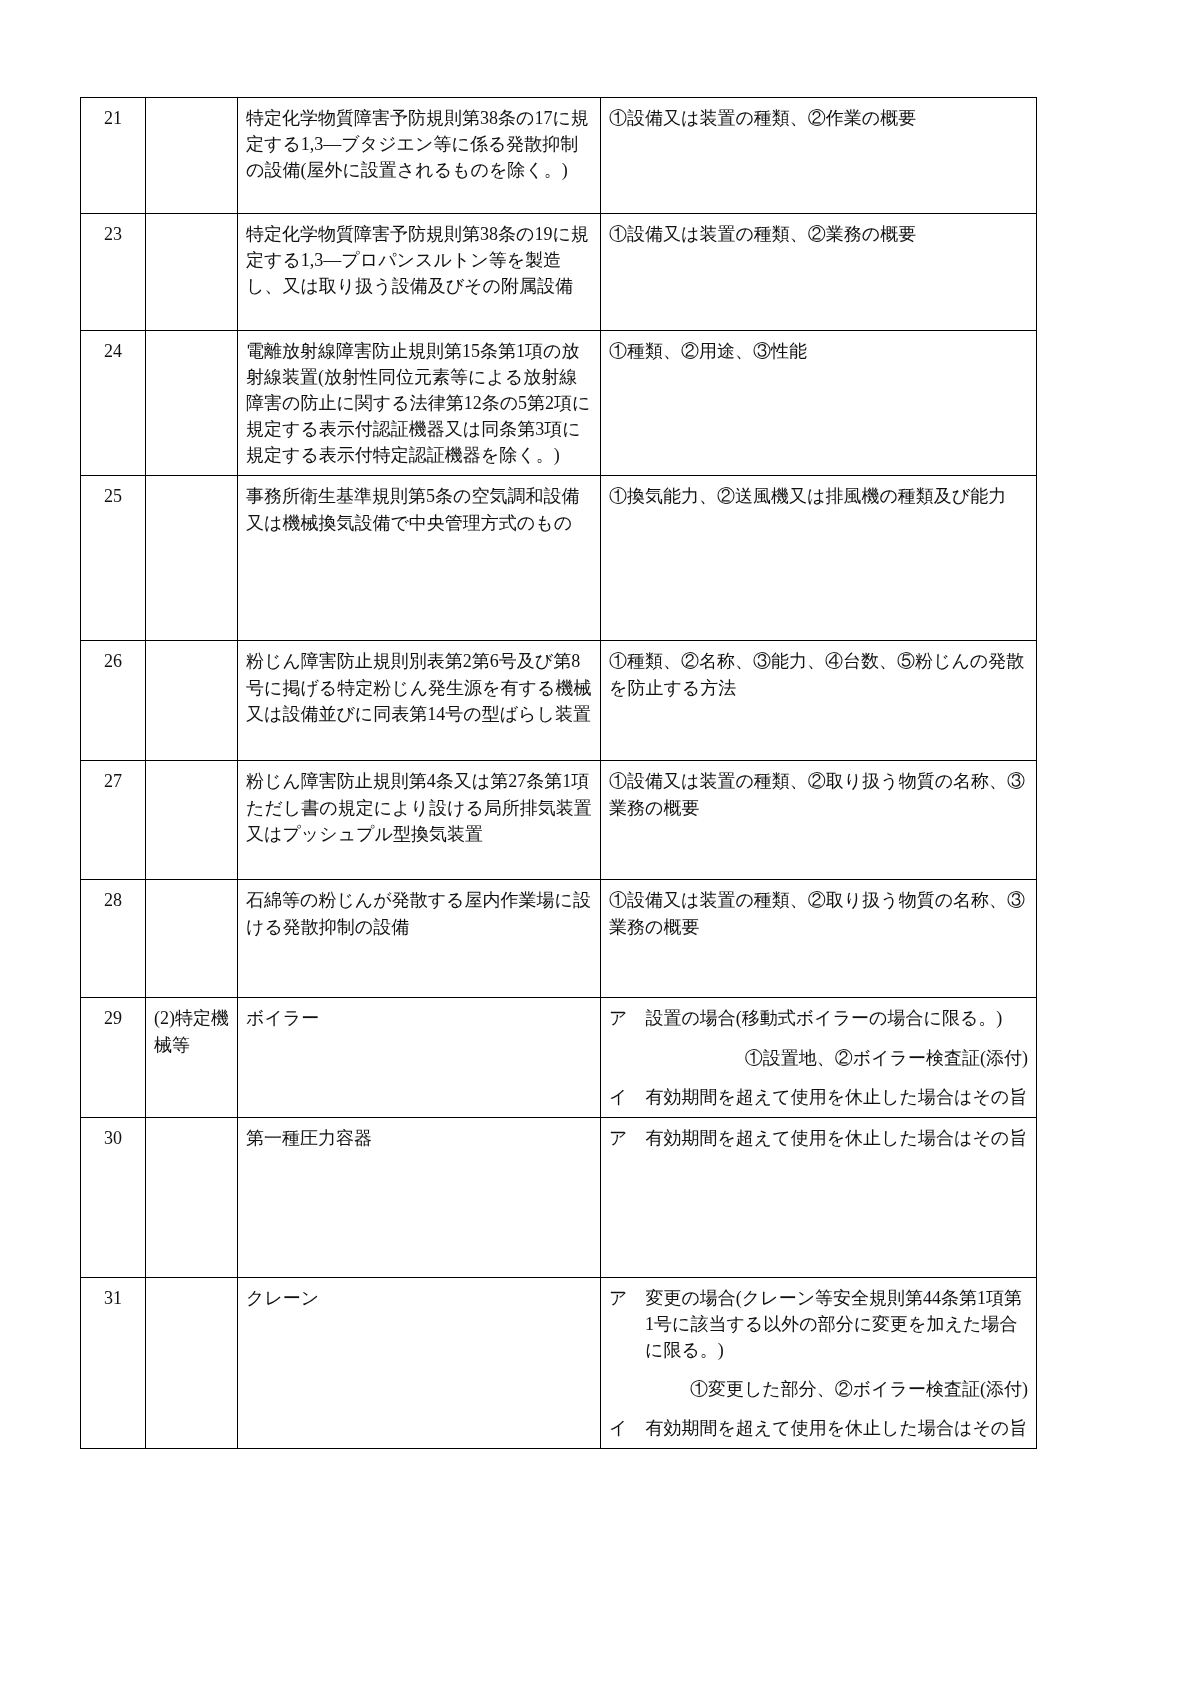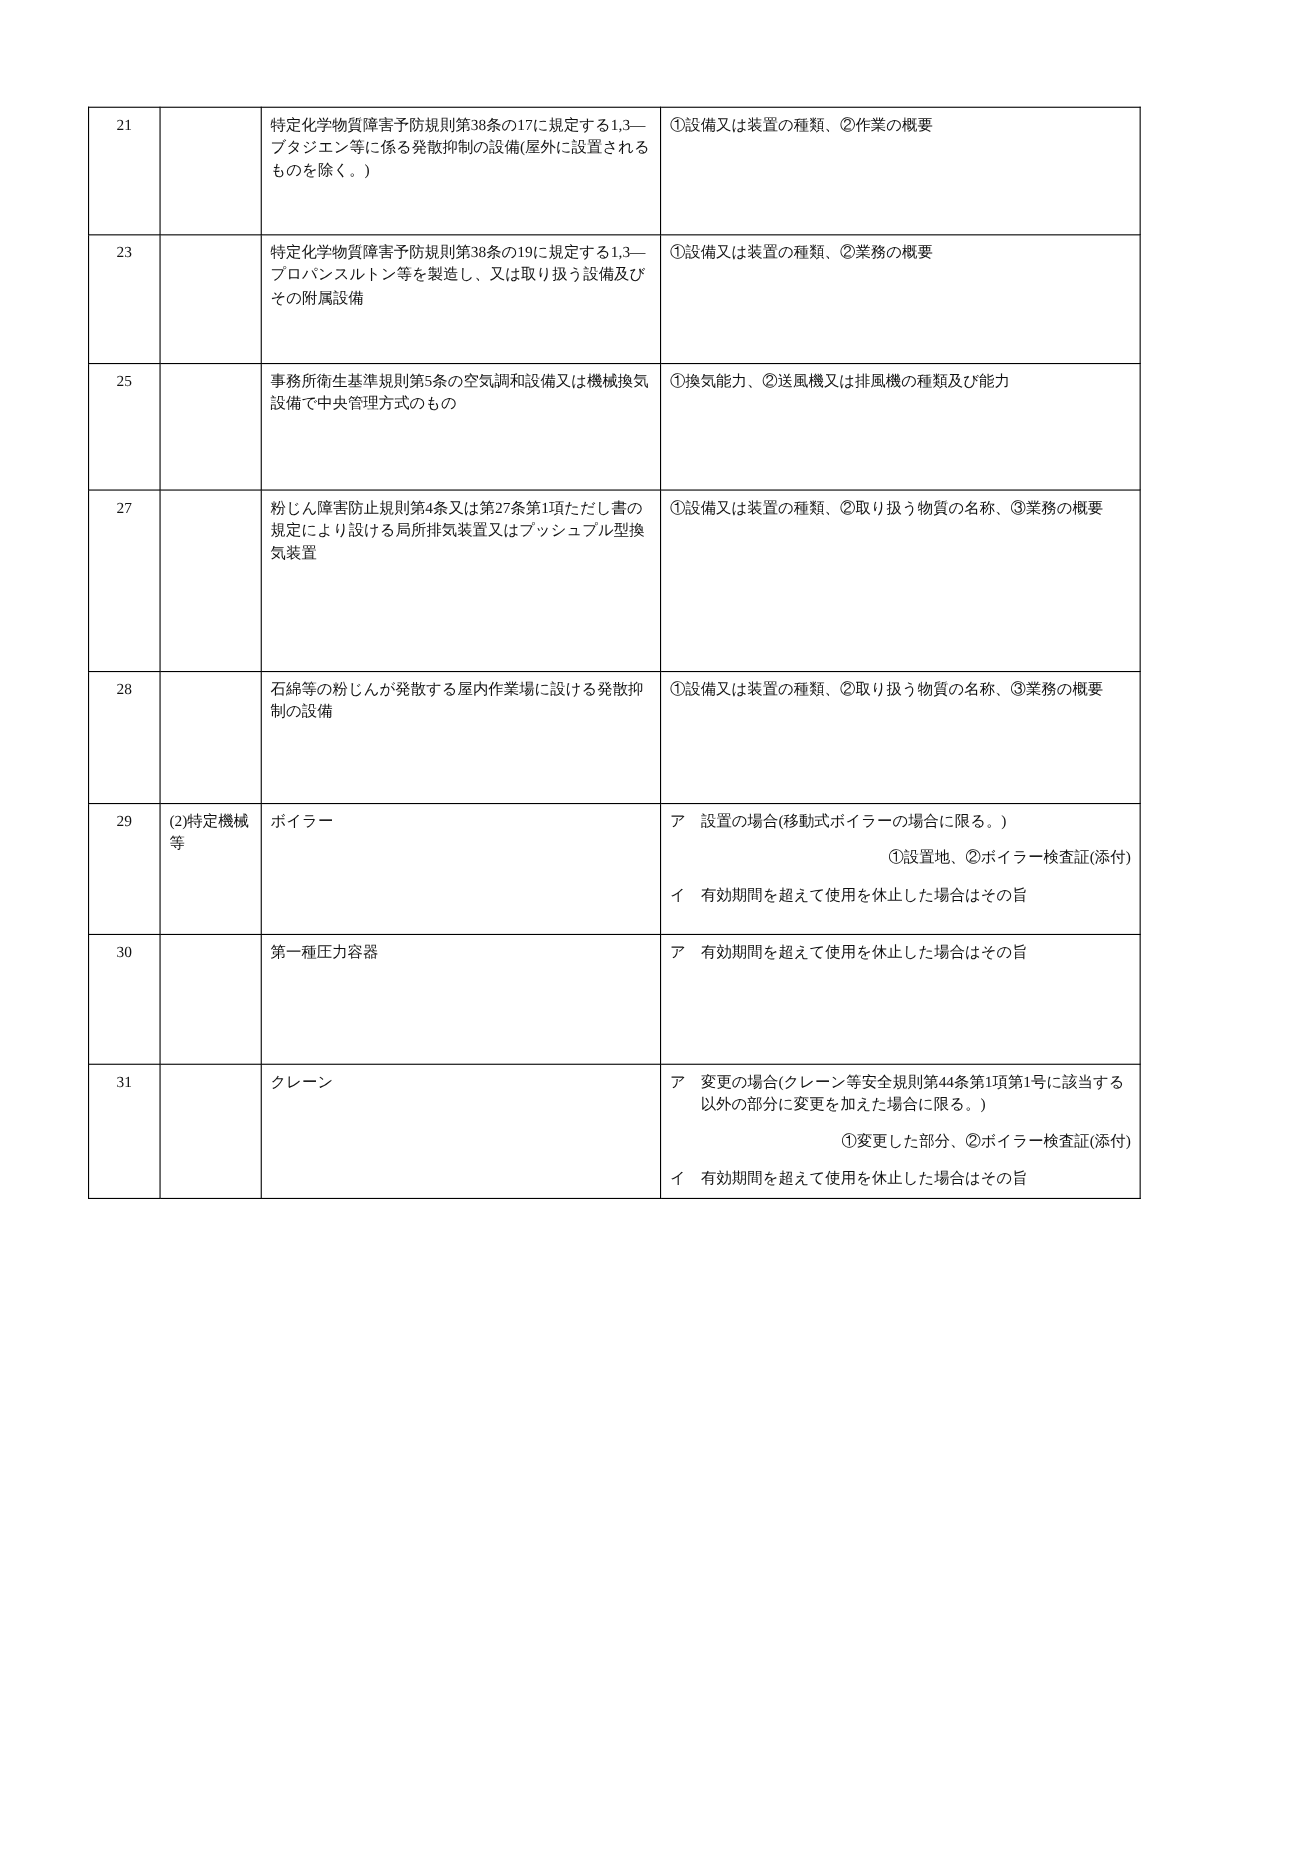--- a/index.html
+++ b/index.html
@@ -21,21 +21,21 @@
   }
   table.spec-table {
     border-collapse: collapse;
     table-layout: fixed;
     width: 956px;
   }
   table.spec-table td {
     border: 1px solid #000000;
     vertical-align: top;
     padding: 7px 8px;
-    font-size: 14px;
+    font-size: 18px;
     line-height: 1.45;
     overflow: hidden;
     word-break: break-all;
   }
   td.col-num {
     text-align: center;
     padding-left: 2px;
     padding-right: 2px;
   }
   td.col-cat {
@@ -94,30 +94,46 @@
 
   <tr>
     <td class="col-num">23</td>
     <td class="col-cat"></td>
     <td class="col-desc">特定化学物質障害予防規則第38条の19に規定する1,3―プロパンスルトン等を製造し、又は取り扱う設備及びその附属設備</td>
     <td class="col-req">
             <p class="req req-plain">①設備又は装置の種類、②業務の概要</p>
           </td>
   </tr>
 
+  <tr>
+    <td class="col-num">24</td>
+    <td class="col-cat"></td>
+    <td class="col-desc">電離放射線障害防止規則第15条第1項の放射線装置(放射性同位元素等による放射線障害の防止に関する法律第12条の5第2項に規定する表示付認証機器又は同条第3項に規定する表示付特定認証機器を除く。)</td>
+    <td class="col-req">
+            <p class="req req-plain">①種類、②用途、③性能</p>
+          </td>
+  </tr>
 
   <tr>
     <td class="col-num">25</td>
     <td class="col-cat"></td>
     <td class="col-desc">事務所衛生基準規則第5条の空気調和設備又は機械換気設備で中央管理方式のもの</td>
     <td class="col-req">
             <p class="req req-plain">①換気能力、②送風機又は排風機の種類及び能力</p>
           </td>
   </tr>
 
+  <tr>
+    <td class="col-num">26</td>
+    <td class="col-cat"></td>
+    <td class="col-desc">粉じん障害防止規則別表第2第6号及び第8号に掲げる特定粉じん発生源を有する機械又は設備並びに同表第14号の型ばらし装置</td>
+    <td class="col-req">
+            <p class="req req-plain">①種類、②名称、③能力、④台数、⑤粉じんの発散を防止する方法</p>
+          </td>
+  </tr>
 
   <tr>
     <td class="col-num">27</td>
     <td class="col-cat"></td>
     <td class="col-desc">粉じん障害防止規則第4条又は第27条第1項ただし書の規定により設ける局所排気装置又はプッシュプル型換気装置</td>
     <td class="col-req">
             <p class="req req-plain">①設備又は装置の種類、②取り扱う物質の名称、③業務の概要</p>
           </td>
   </tr>
 

